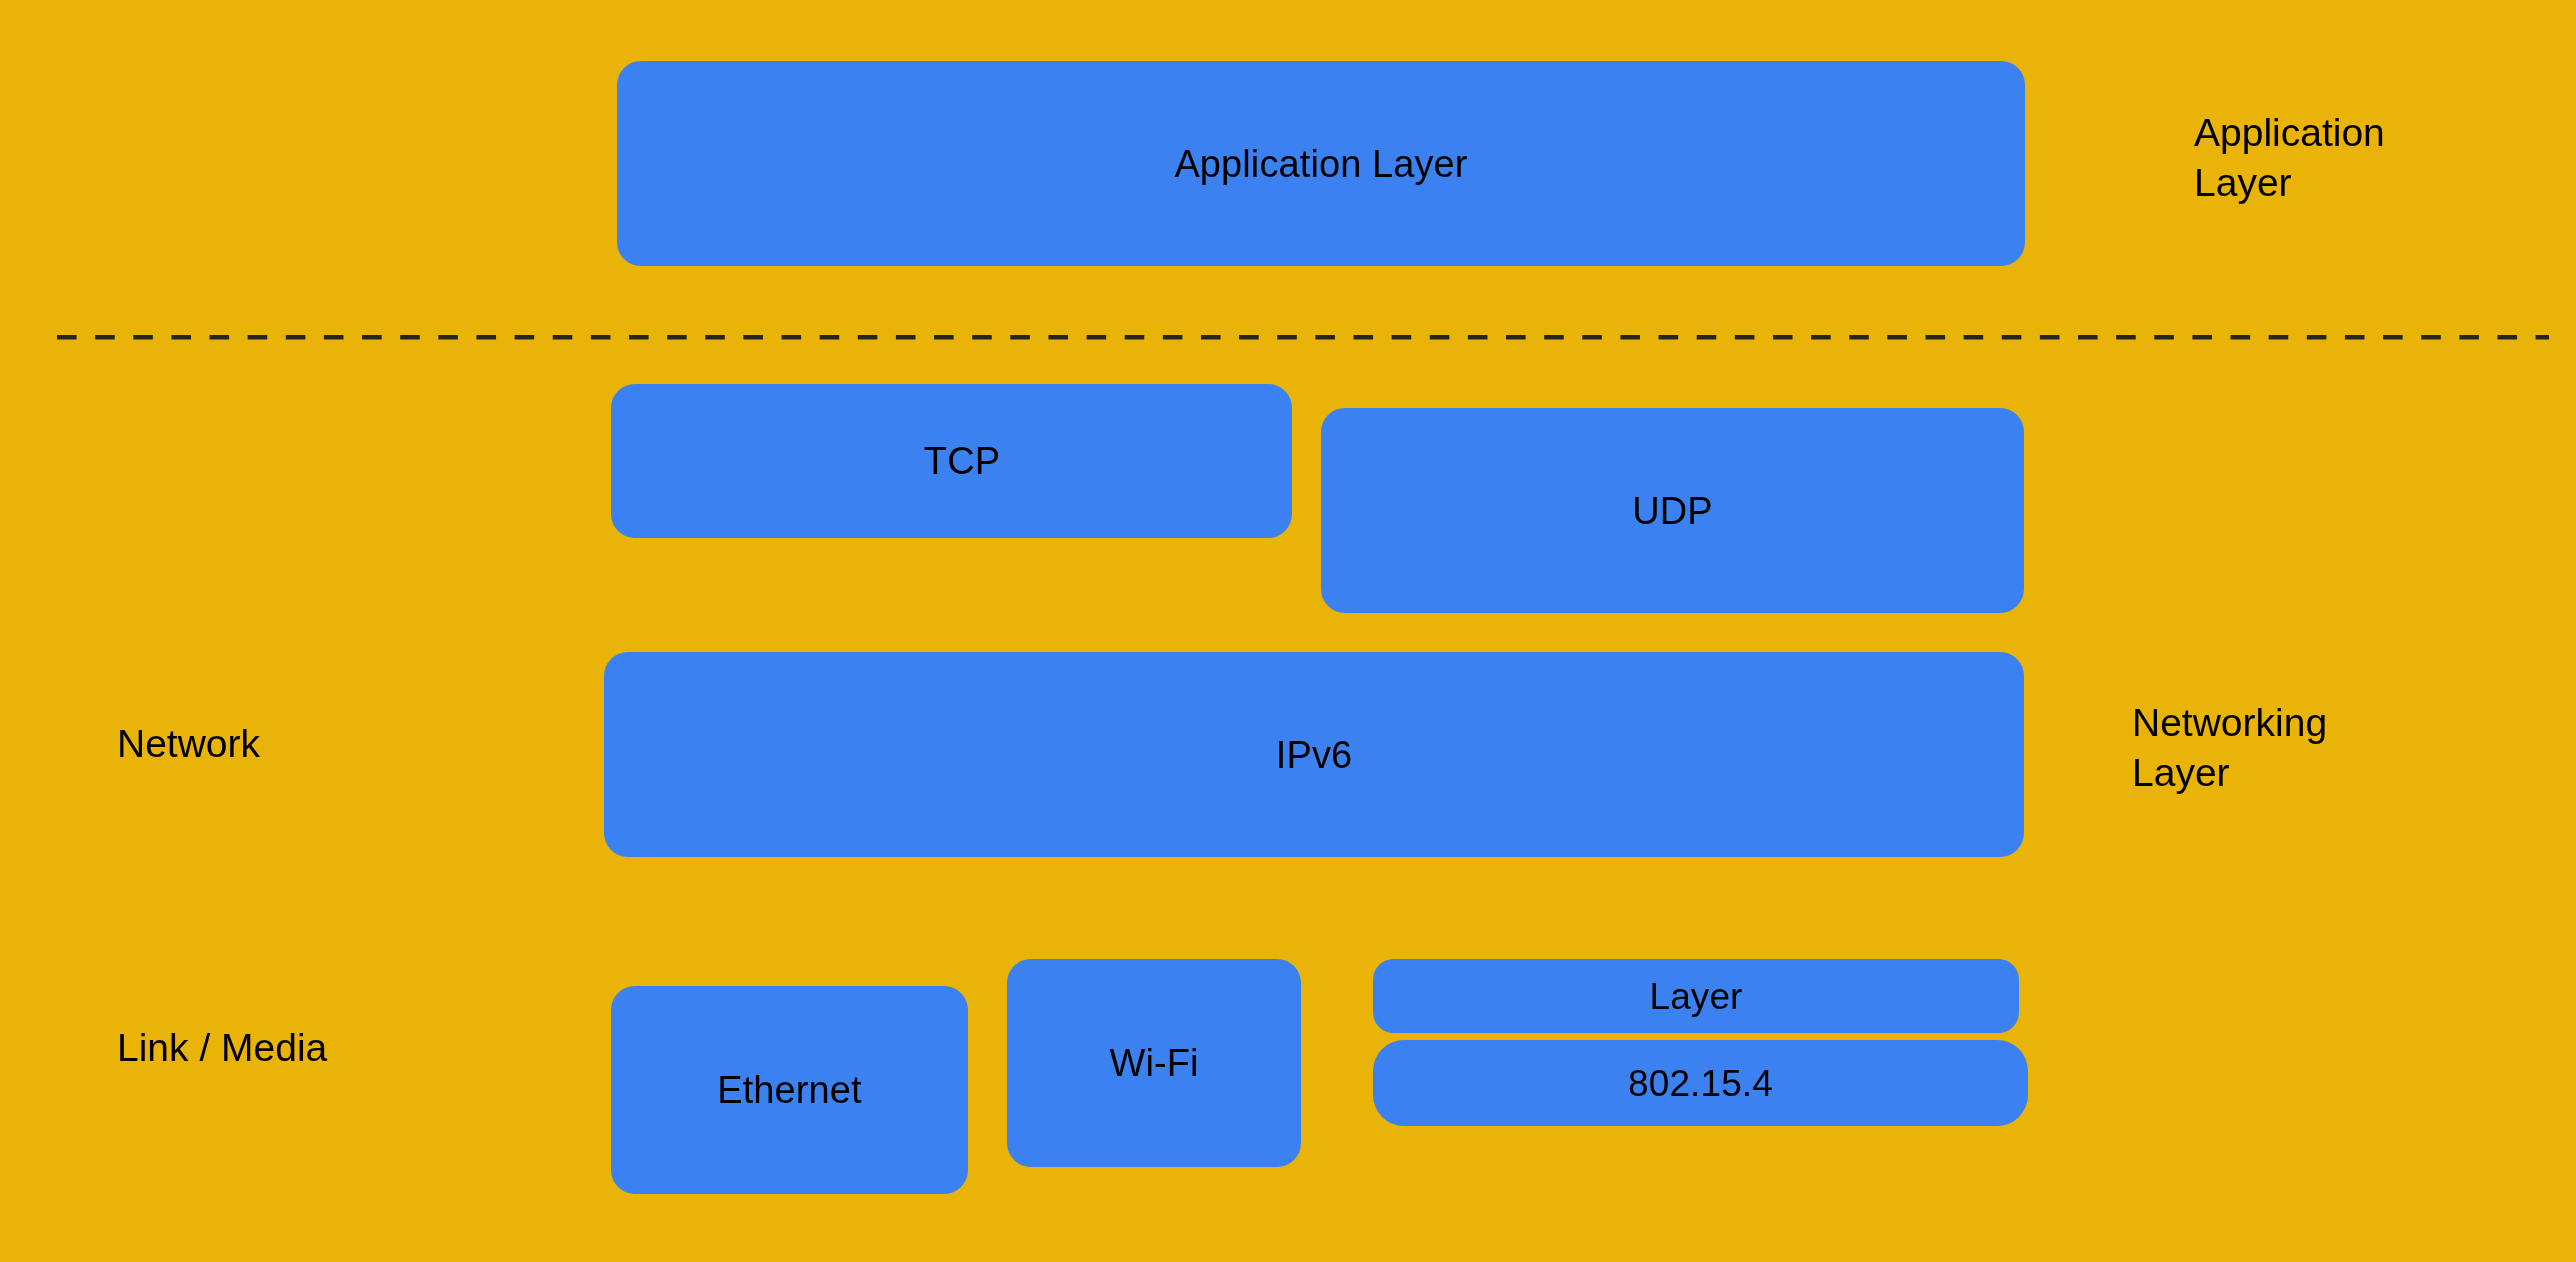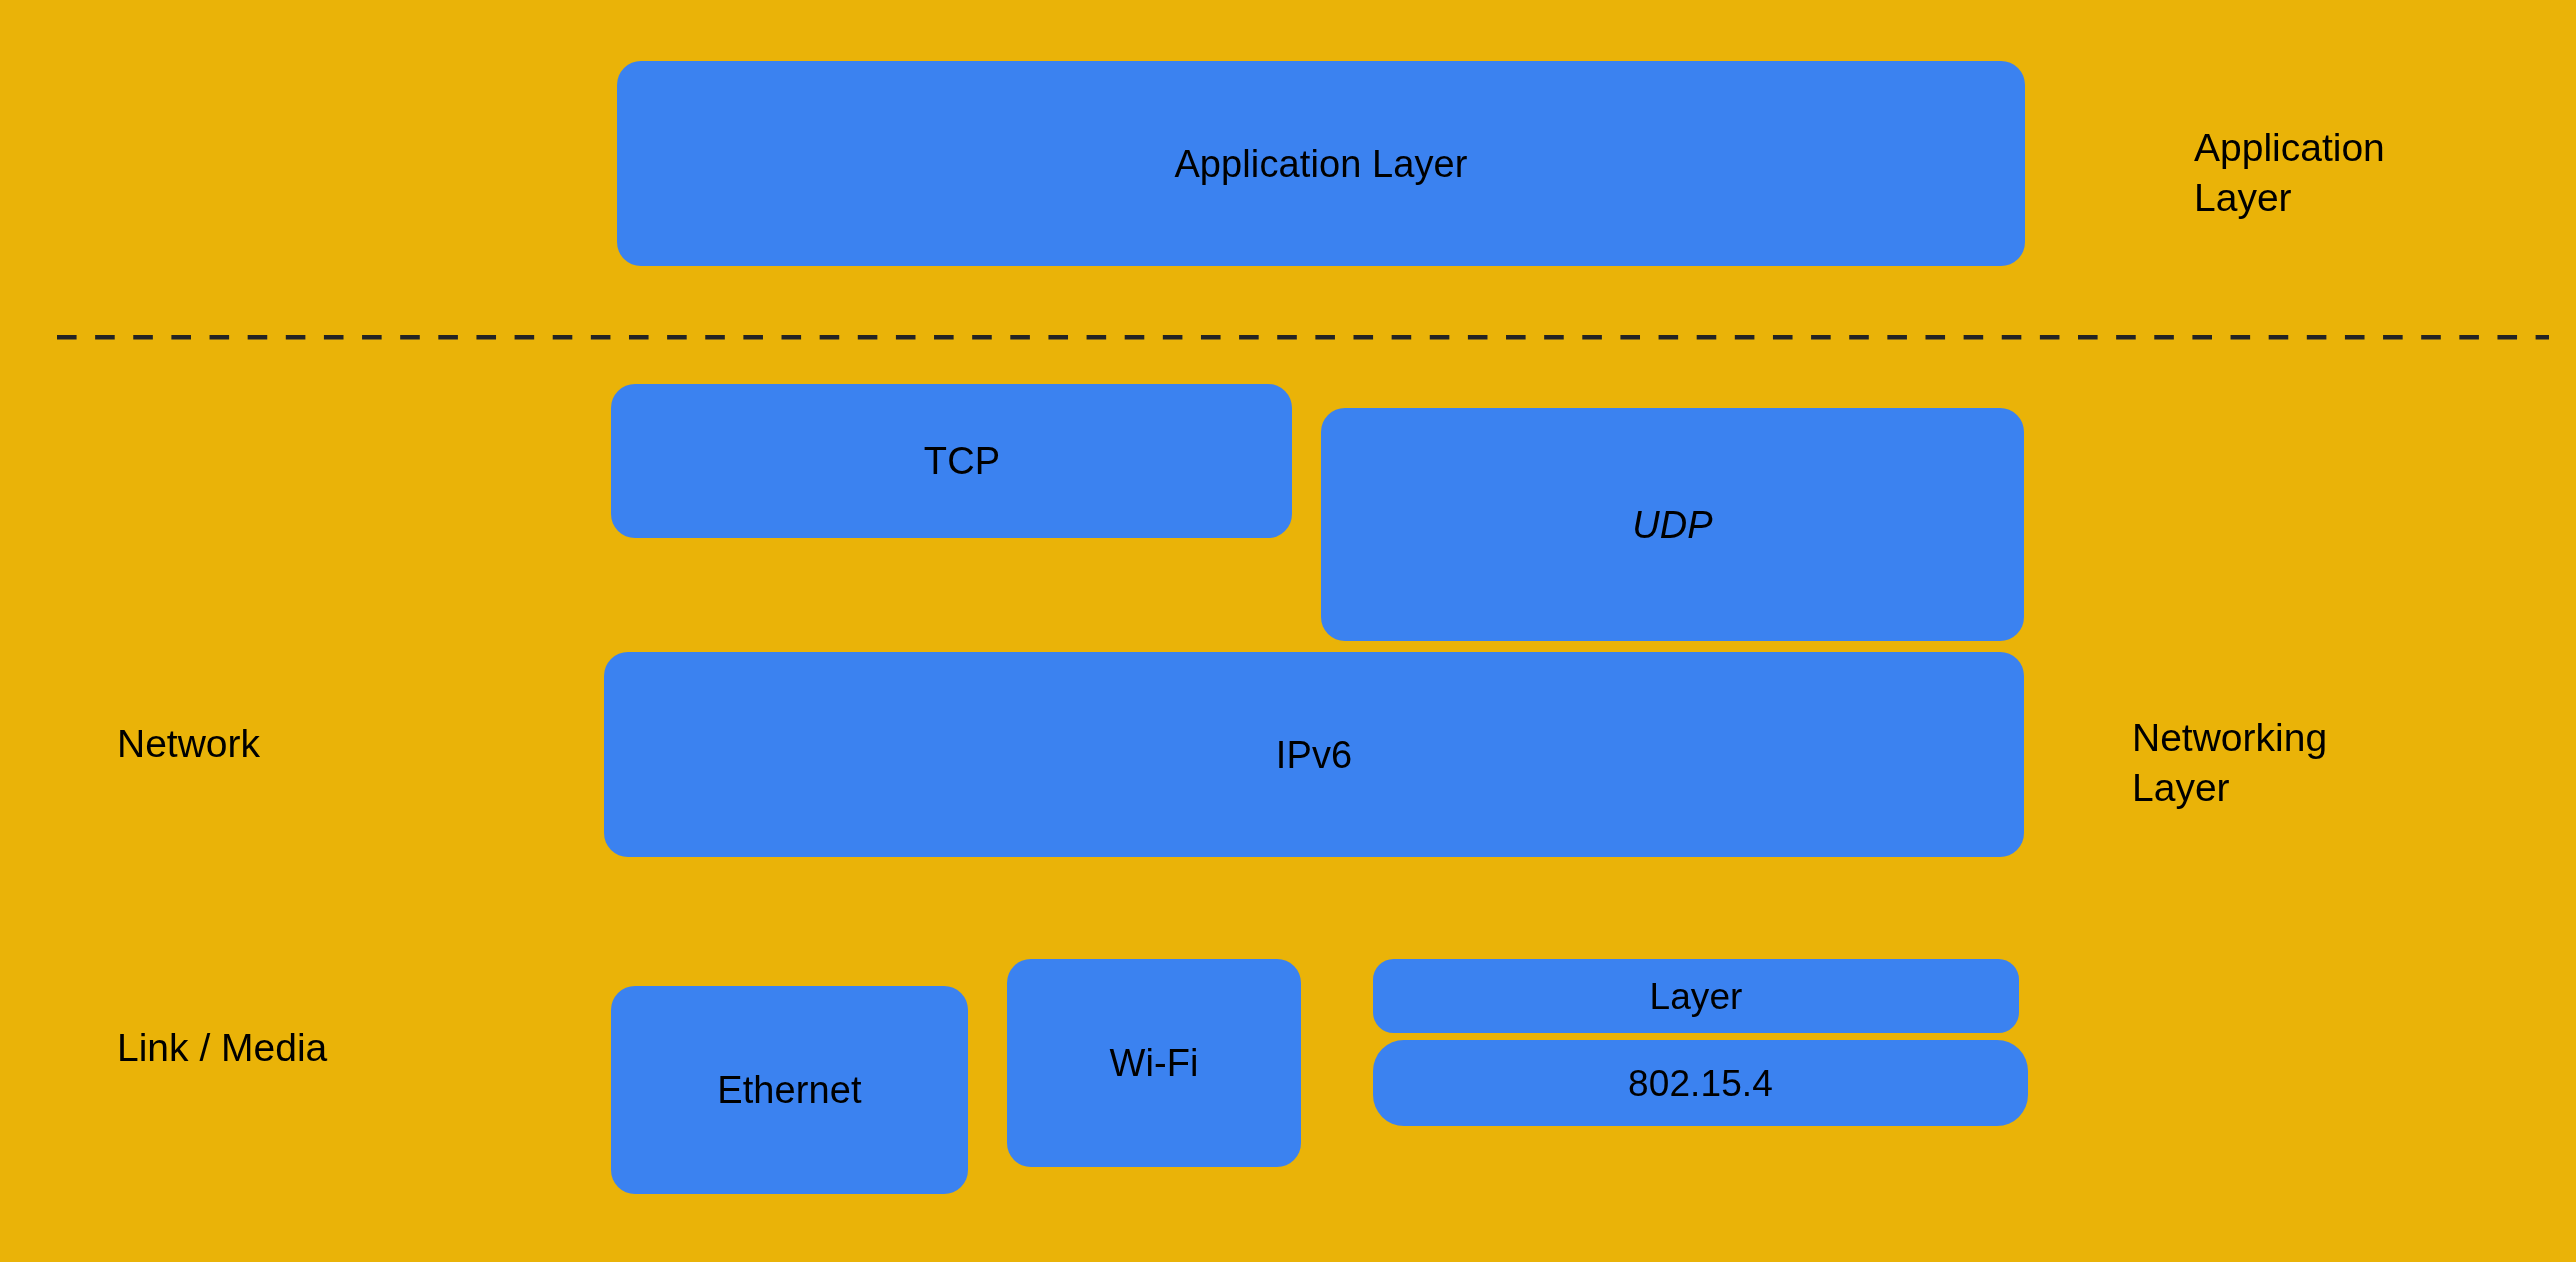--- a/index.html
+++ b/index.html
@@ -44,41 +44,41 @@
   
   .side-label {
     position: absolute;
     color: #000000;
     font-size: 39px;
     font-weight: 400;
     line-height: 1.28;
     white-space: pre-line;
   }
   .side-label.left  { text-align: left; }
-  .side-label.right { text-align: left; margin-top: 15px; }
+  .side-label.right { text-align: left; }
 
   
   #layer-divider {
     position: absolute;
     left: 57px;
     top: 335px;
     width: 2492px;
     height: 4.6px;
   }
   #layer-divider .dash-svg { display: block; width: 100%; height: 100%; }
 
   
   
   #box-application { left: 617px; top: 61px;  width: 1408px; height: 205px; }
   #label-application-layer { left: 2194px; top: 108px; width: 330px; }
 
   
   #label-transport { left: 117px;  top: 464px; width: 392px; }
   #box-tcp { left: 611px; top: 384px;  width: 681px; height: 154px; padding-left: 21px; }
-  #box-udp { left: 1321px; top: 408px;  width: 703px; height: 233px; font-style: italic; }
+  #box-udp { left: 1321px; top: 408px;  width: 703px; height: 205px; }
 
   
   #label-network { left: 117px;  top: 719px; width: 392px; }
   #box-ipv6 { left: 604px; top: 652px; width: 1420px; height: 205px; }
   #label-networking-layer { left: 2132px; top: 698px; width: 361px; }
 
   
   #label-link-media { left: 117px;  top: 1023px; width: 443px; }
   #box-ethernet   { left: 611px; top: 986px; width: 357px;  height: 208px; }
   #box-wifi       { left: 1007px; top: 959px; width: 294px;  height: 208px; }

